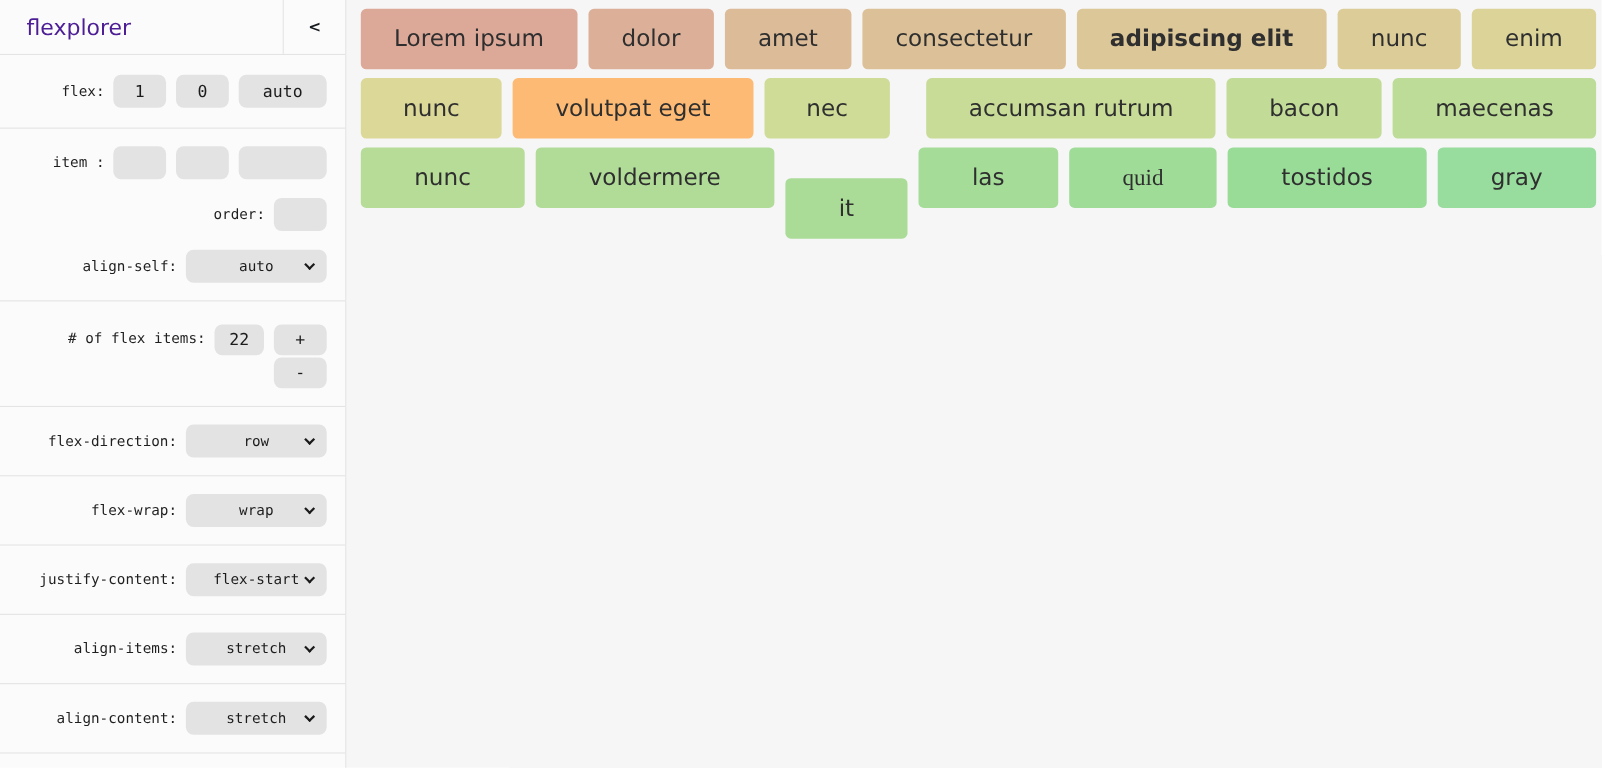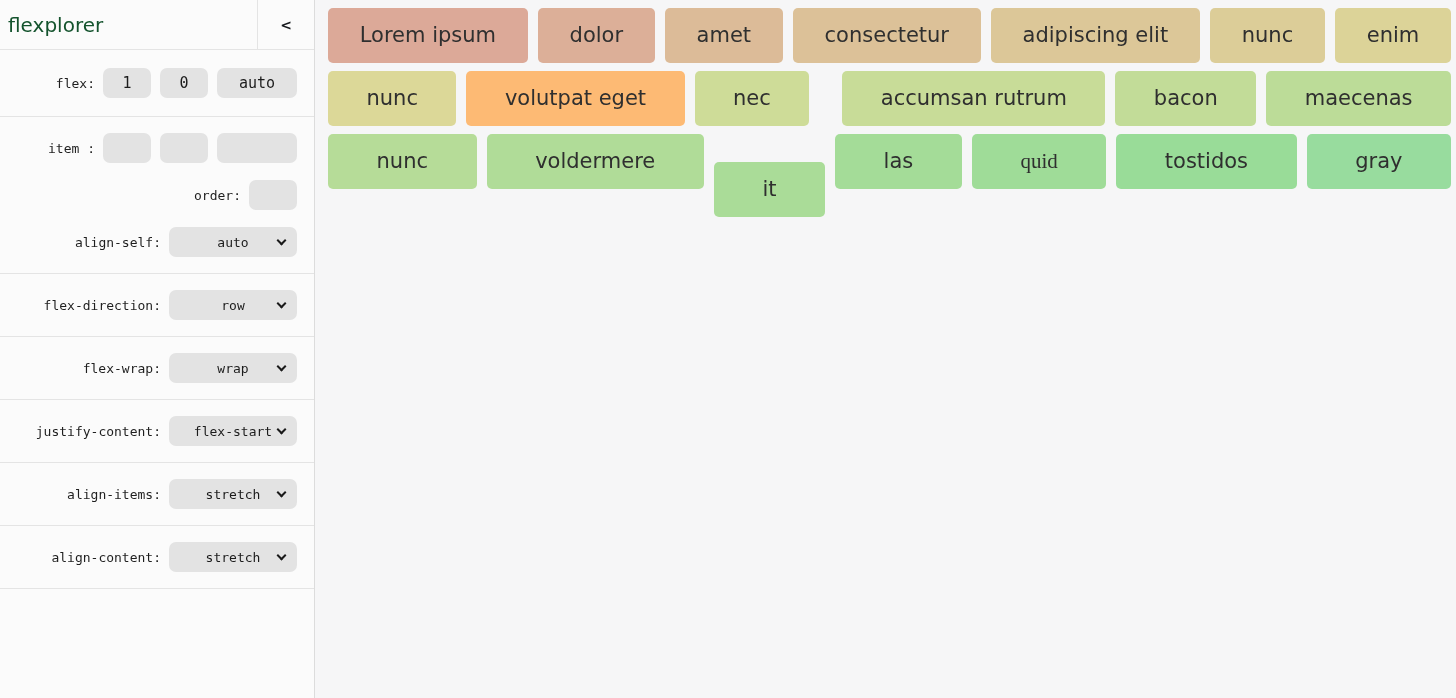--- a/index.html
+++ b/index.html
@@ -23,24 +23,24 @@
   .sb-header {
     height: 50px;
     display: flex;
     align-items: stretch;
     border-bottom: 1px solid #e4e4e4;
   }
   .app-title {
     flex: 1;
     font-family: "DejaVu Sans", sans-serif;
     font-size: 20px;
-    color: #14532d;
-    display: flex;
-    align-items: center;
-    padding-left: 8px;
+    color: #4c1d95;
+    display: flex;
+    align-items: center;
+    padding-left: 24px;
   }
   .collapse-btn {
     width: 57px;
     border-left: 1px solid #e4e4e4;
     display: flex;
     align-items: center;
     justify-content: center;
     font-size: 14px;
     font-weight: bold;
     color: #16191d;
@@ -187,20 +187,30 @@
     </div>
     <div class="ctl-row">
       <span class="ctl-label">align-self:</span>
       <div class="dropdown">
         <span>auto</span>
         <span class="chevron-down"></span>
       </div>
     </div>
   </div>
 
+  <div class="section sec-count">
+    <div class="ctl-row count-row">
+      <span class="ctl-label"># of flex items:</span>
+      <input class="tbox w45" value="22" style="">
+      <div class="stepper-col">
+        <button class="step-btn">+</button>
+        <button class="step-btn">-</button>
+      </div>
+    </div>
+  </div>
 
   <div class="section sec-select">
     <div class="ctl-row">
       <span class="ctl-label">flex-direction:</span>
       <div class="dropdown">
         <span>row</span>
         <span class="chevron-down"></span>
       </div>
     </div>
   </div>
@@ -246,21 +256,21 @@
   </div>
 
 </aside>
 
 <main class="stage">
   <div class="flex-line">
       <div class="flex-item" style="background: rgb(220, 169, 152);">Lorem ipsum</div>
       <div class="flex-item" style="background: rgb(220, 175, 152);">dolor</div>
       <div class="flex-item" style="background: rgb(220, 187, 152);">amet</div>
       <div class="flex-item" style="background: rgb(220, 193, 152);">consectetur</div>
-      <div class="flex-item" style="background: rgb(220, 199, 152);">adipiscing elit</div>
+      <div class="flex-item" style="background: rgb(220, 199, 152); font-weight: bold;">adipiscing elit</div>
       <div class="flex-item" style="background: rgb(220, 205, 152);">nunc</div>
       <div class="flex-item" style="background: rgb(220, 211, 152);">enim</div>
     </div>
   <div class="flex-line">
       <div class="flex-item" style="background: rgb(220, 216, 152);">nunc</div>
       <div class="flex-item" style="background: #fdba74;">volutpat eget</div>
       <div class="flex-item" style="background: rgb(206, 220, 152);">nec</div>
       <div class="flex-item" style="background: rgb(200, 220, 152); margin-left: 28px;">accumsan rutrum</div>
       <div class="flex-item" style="background: rgb(194, 220, 152);">bacon</div>
       <div class="flex-item" style="background: rgb(188, 220, 152);">maecenas</div>

